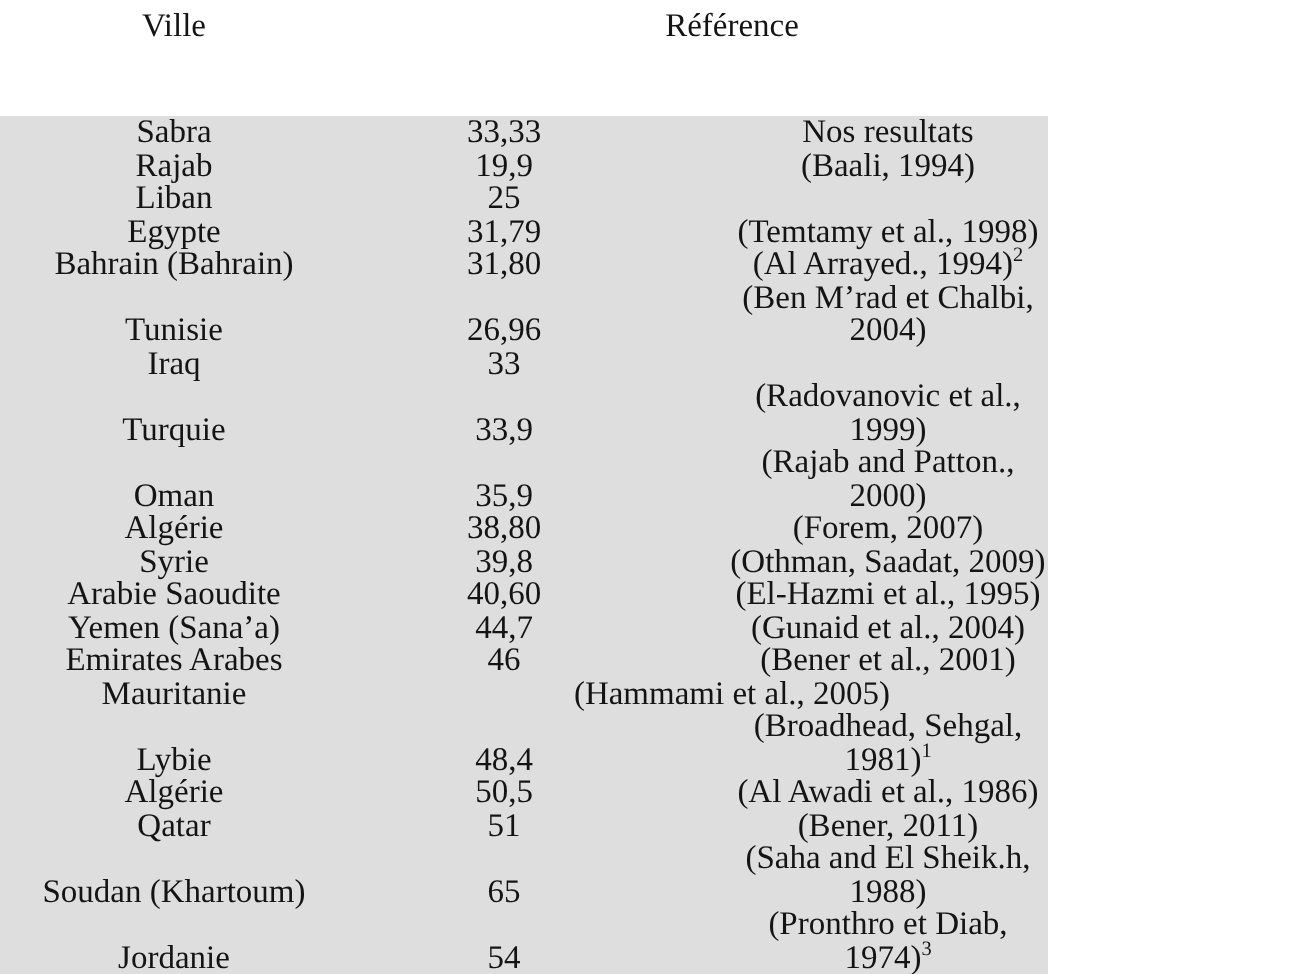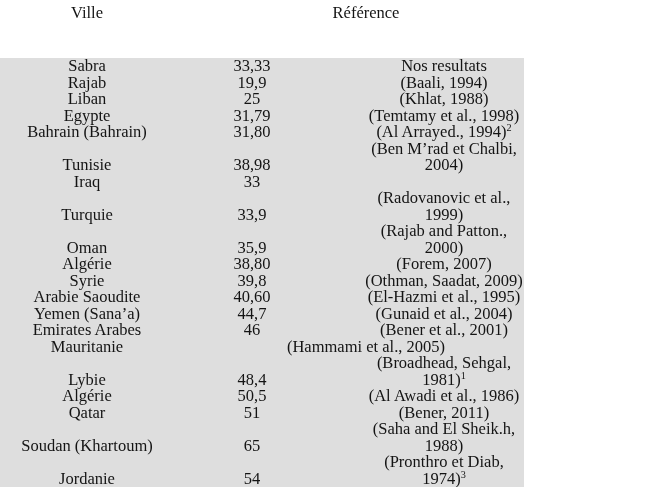--- a/index.html
+++ b/index.html
@@ -81,35 +81,34 @@
         <div class="col-ref"><span>Nos resultats</span></div>
       </div>
       <div class="row">
         <div class="col-ville">Rajab</div>
         <div class="col-pct">19,9</div>
         <div class="col-ref"><span>(Baali, 1994)</span></div>
       </div>
       <div class="row">
         <div class="col-ville">Liban</div>
         <div class="col-pct">25</div>
-        <div class="col-ref"><span>(Khlat, 1988)</span></div>
       </div>
       <div class="row">
         <div class="col-ville">Egypte</div>
         <div class="col-pct">31,79</div>
         <div class="col-ref"><span>(Temtamy et al., 1998)</span></div>
       </div>
       <div class="row">
         <div class="col-ville">Bahrain (Bahrain)</div>
         <div class="col-pct">31,80</div>
         <div class="col-ref"><span>(Al Arrayed., 1994)</span><sup>2</sup></div>
       </div>
       <div class="row">
         <div class="col-ville">Tunisie</div>
-        <div class="col-pct">38,98</div>
+        <div class="col-pct">26,96</div>
         <div class="col-ref"><span>(Ben M’rad et Chalbi, 2004)</span></div>
       </div>
       <div class="row">
         <div class="col-ville">Iraq</div>
         <div class="col-pct">33</div>
       </div>
       <div class="row">
         <div class="col-ville">Turquie</div>
         <div class="col-pct">33,9</div>
         <div class="col-ref"><span>(Radovanovic et al., 1999)</span></div>

